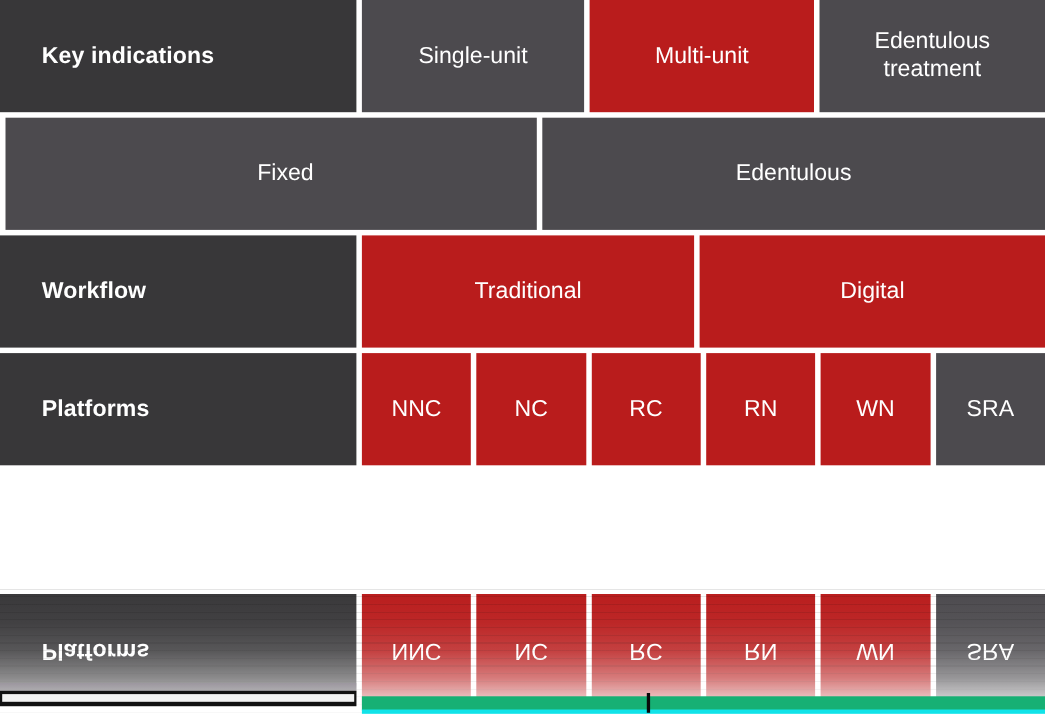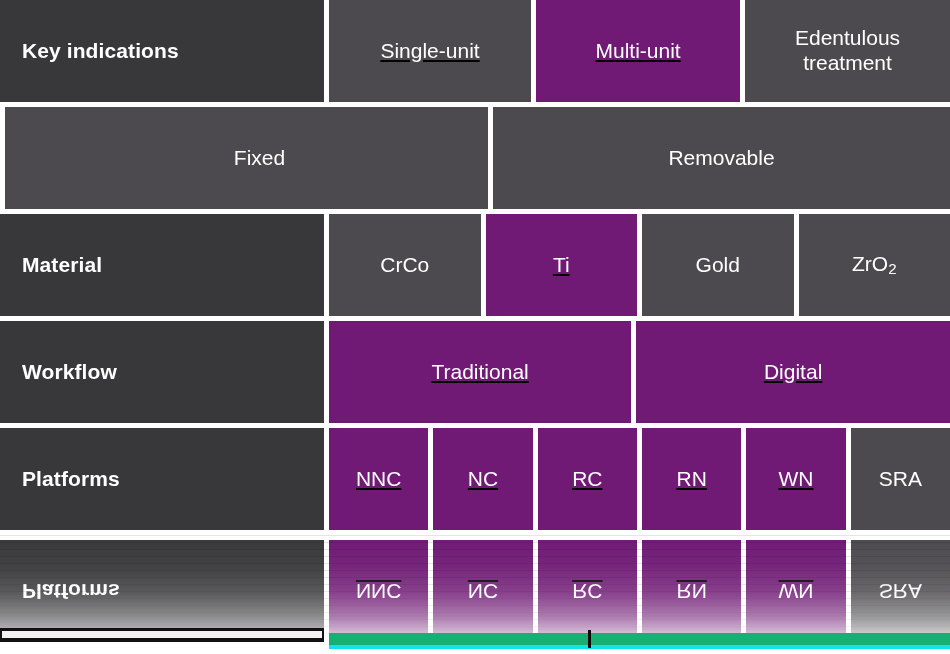--- a/index.html
+++ b/index.html
@@ -37,21 +37,21 @@
     width: 950px;
   }
 
   .label-cell {
     width: 324px;
     flex: 0 0 324px;
     background: #383739;
     display: flex;
     align-items: center;
     box-sizing: border-box;
-    padding-left: 22px;
+    padding-left: 38px;
   }
   .label-cell .label-text {
     color: #ffffff;
     font-size: 21px;
     font-weight: bold;
     letter-spacing: 0.1px;
     line-height: 1.15;
   }
 
   .cells {
@@ -72,21 +72,21 @@
   }
   .cell:last-child { margin-right: 0; }
 
   .cell .cell-text {
     color: #ffffff;
     font-size: 21px;
     font-weight: normal;
     line-height: 1.18;
   }
 
-  .c-green { background: #701a75; text-decoration: underline; }
+  .c-green { background: #b91c1c; }
   .c-gray  { background: #4c4a4e; }
 
   
   .reflection-wrap {
     position: absolute;
     left: 0;
     top: 535px;
     width: 950px;
     height: 113px;
     overflow: hidden;
@@ -199,57 +199,38 @@
 <body>
 
 <div id="matrix">
 
   <div class="grid">
       <div class="row">
         <div class="label-cell">
           <span class="label-text">Key indications</span>
         </div>
         <div class="cells">
-          <div class="cell c-gray" style="flex: 202 0 0px; text-decoration: underline;">
+          <div class="cell c-gray" style="flex: 202 0 0px;">
             <span class="cell-text">Single-unit</span>
           </div>
           <div class="cell c-green" style="flex: 204 0 0px;">
             <span class="cell-text">Multi-unit</span>
           </div>
           <div class="cell c-gray" style="flex: 205 0 0px;">
             <span class="cell-text">Edentulous treatment</span>
           </div>
         </div>
       </div>
       <div class="row">
         <div class="cells">
           <div class="cell c-gray" style="flex: 151 0 0px; padding-left: 32px;">
             <span class="cell-text">Fixed</span>
           </div>
           <div class="cell c-gray" style="flex: 151 0 0px;">
-            <span class="cell-text">Removable</span>
-          </div>
-        </div>
-      </div>
-      <div class="row">
-        <div class="label-cell">
-          <span class="label-text">Material</span>
-        </div>
-        <div class="cells">
-          <div class="cell c-gray" style="flex: 151 0 0px;">
-            <span class="cell-text">CrCo</span>
-          </div>
-          <div class="cell c-green" style="flex: 151 0 0px;">
-            <span class="cell-text">Ti</span>
-          </div>
-          <div class="cell c-gray" style="flex: 151 0 0px;">
-            <span class="cell-text">Gold</span>
-          </div>
-          <div class="cell c-gray" style="flex: 151 0 0px;">
-            <span class="cell-text">ZrO<sub>2</sub></span>
+            <span class="cell-text">Edentulous</span>
           </div>
         </div>
       </div>
       <div class="row">
         <div class="label-cell">
           <span class="label-text">Workflow</span>
         </div>
         <div class="cells">
           <div class="cell c-green" style="flex: 302 0 0px;">
             <span class="cell-text">Traditional</span>

